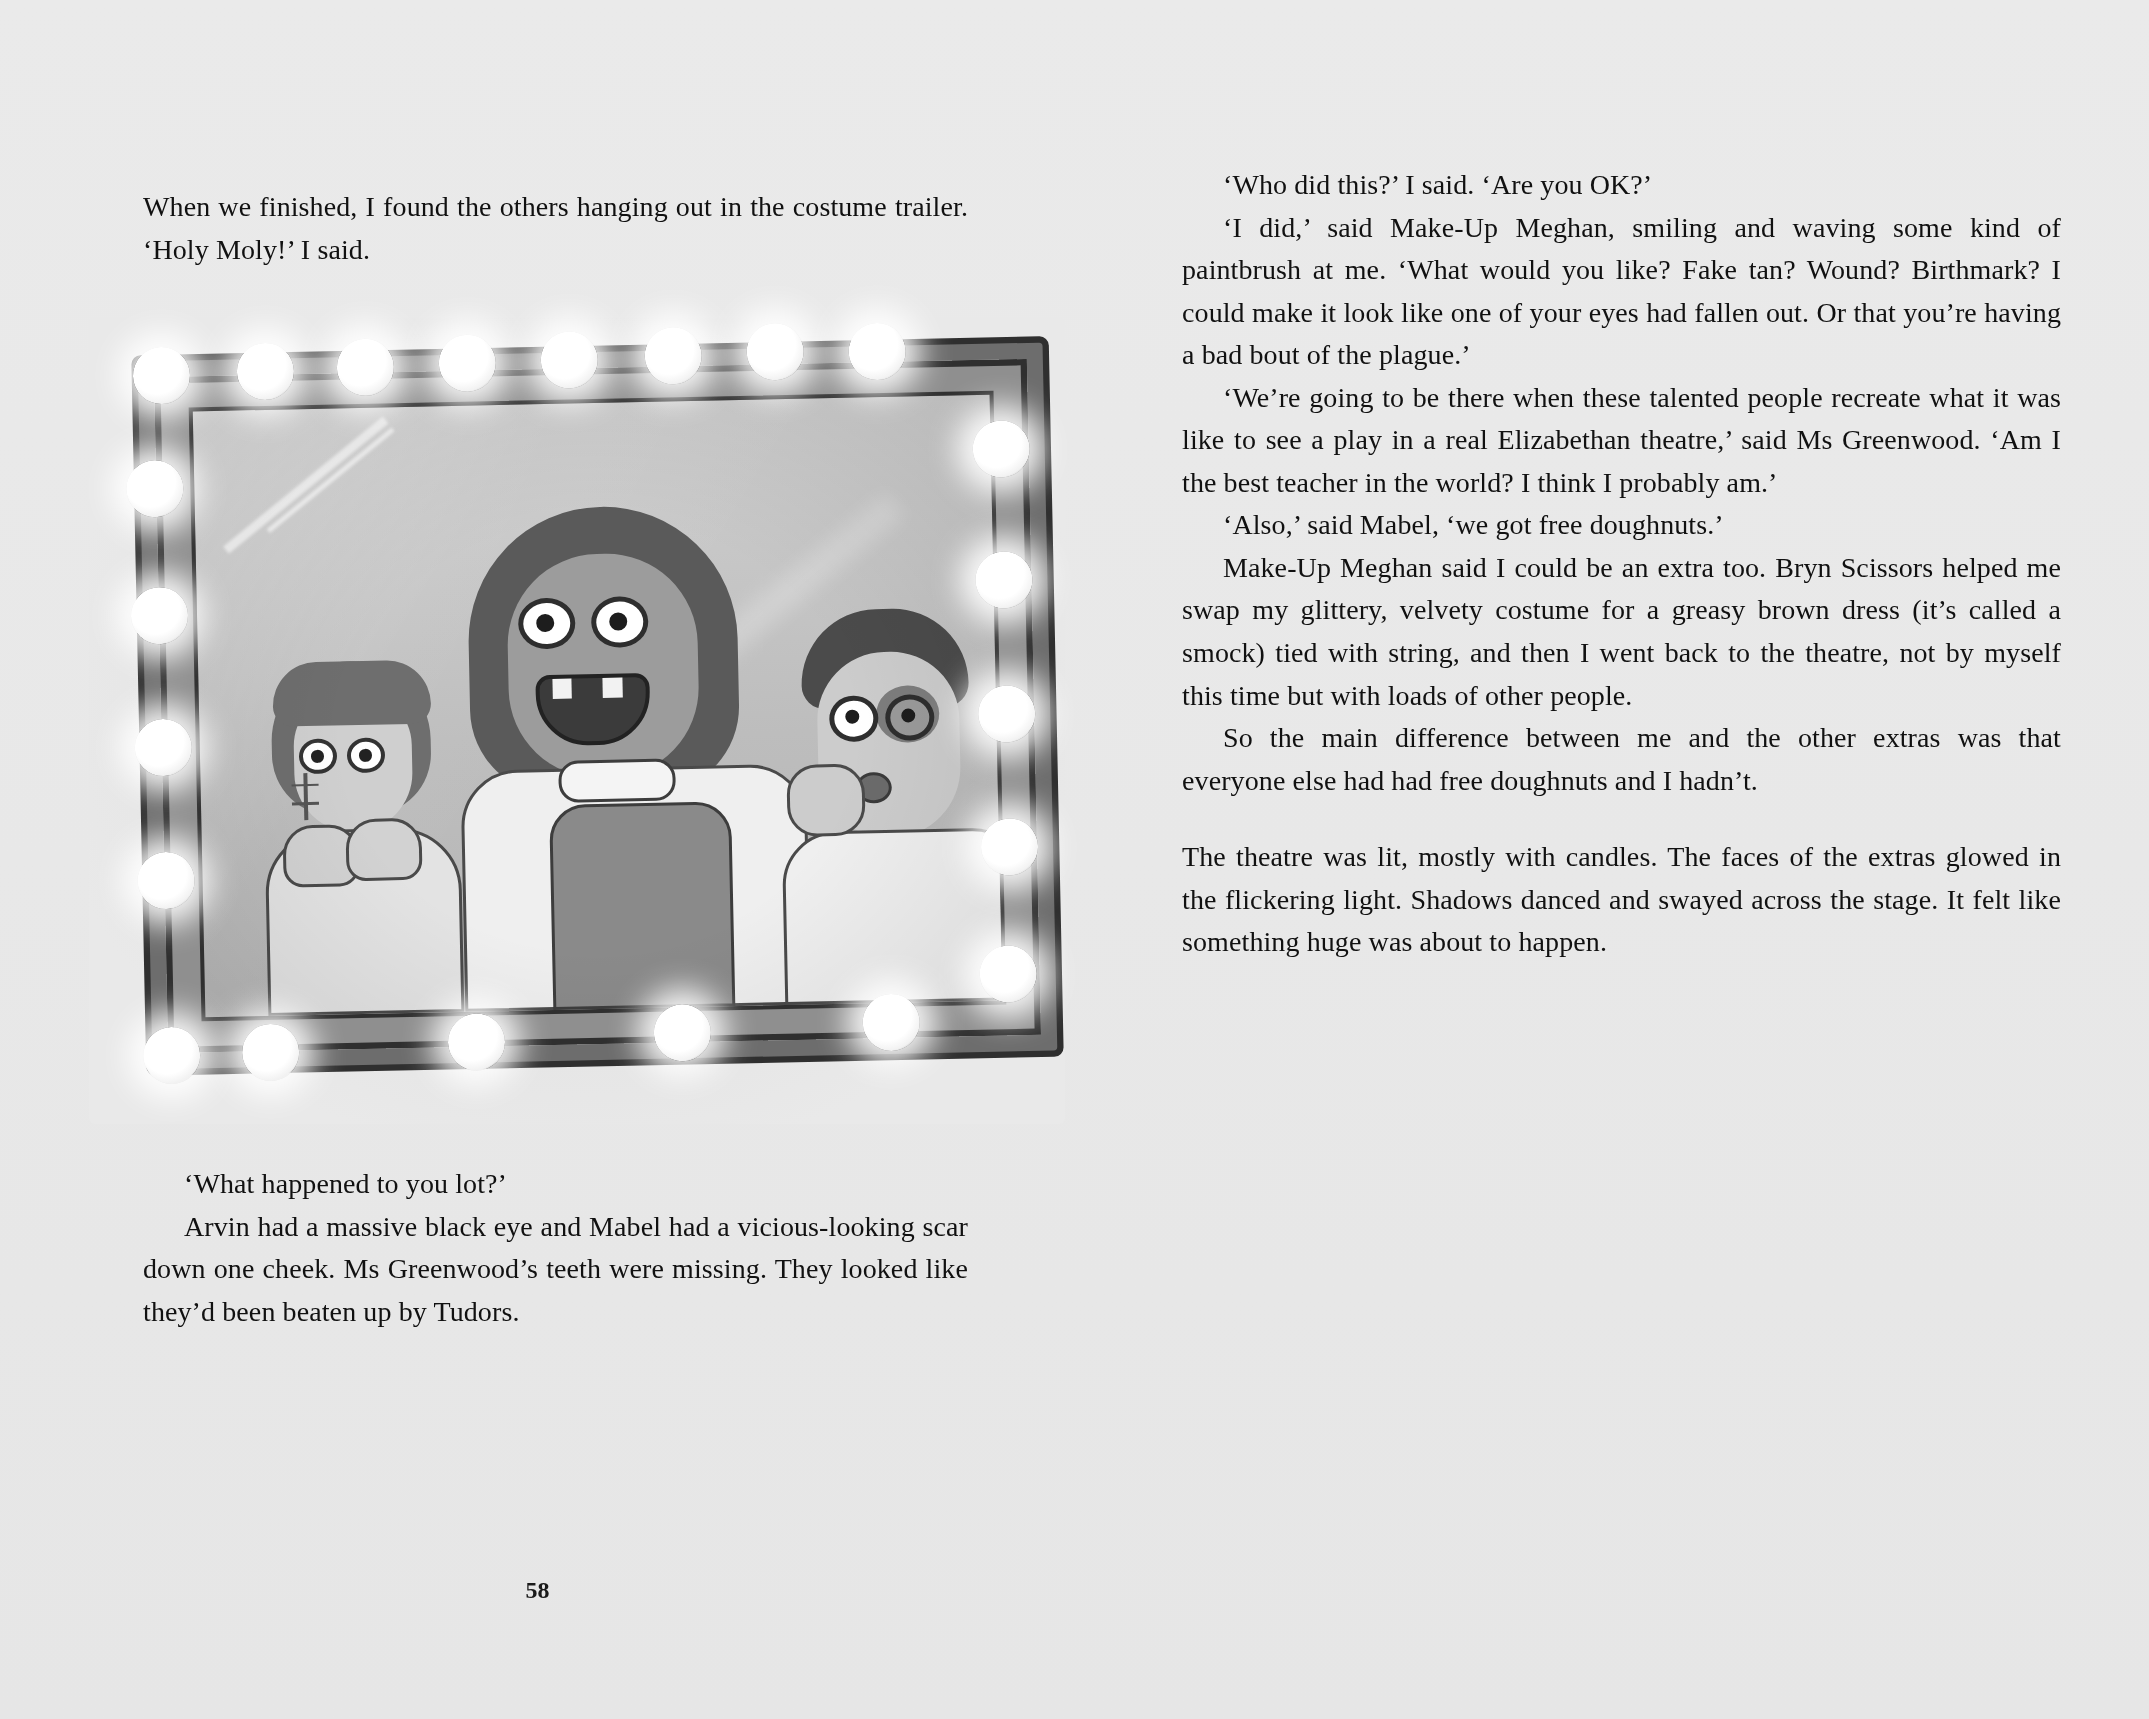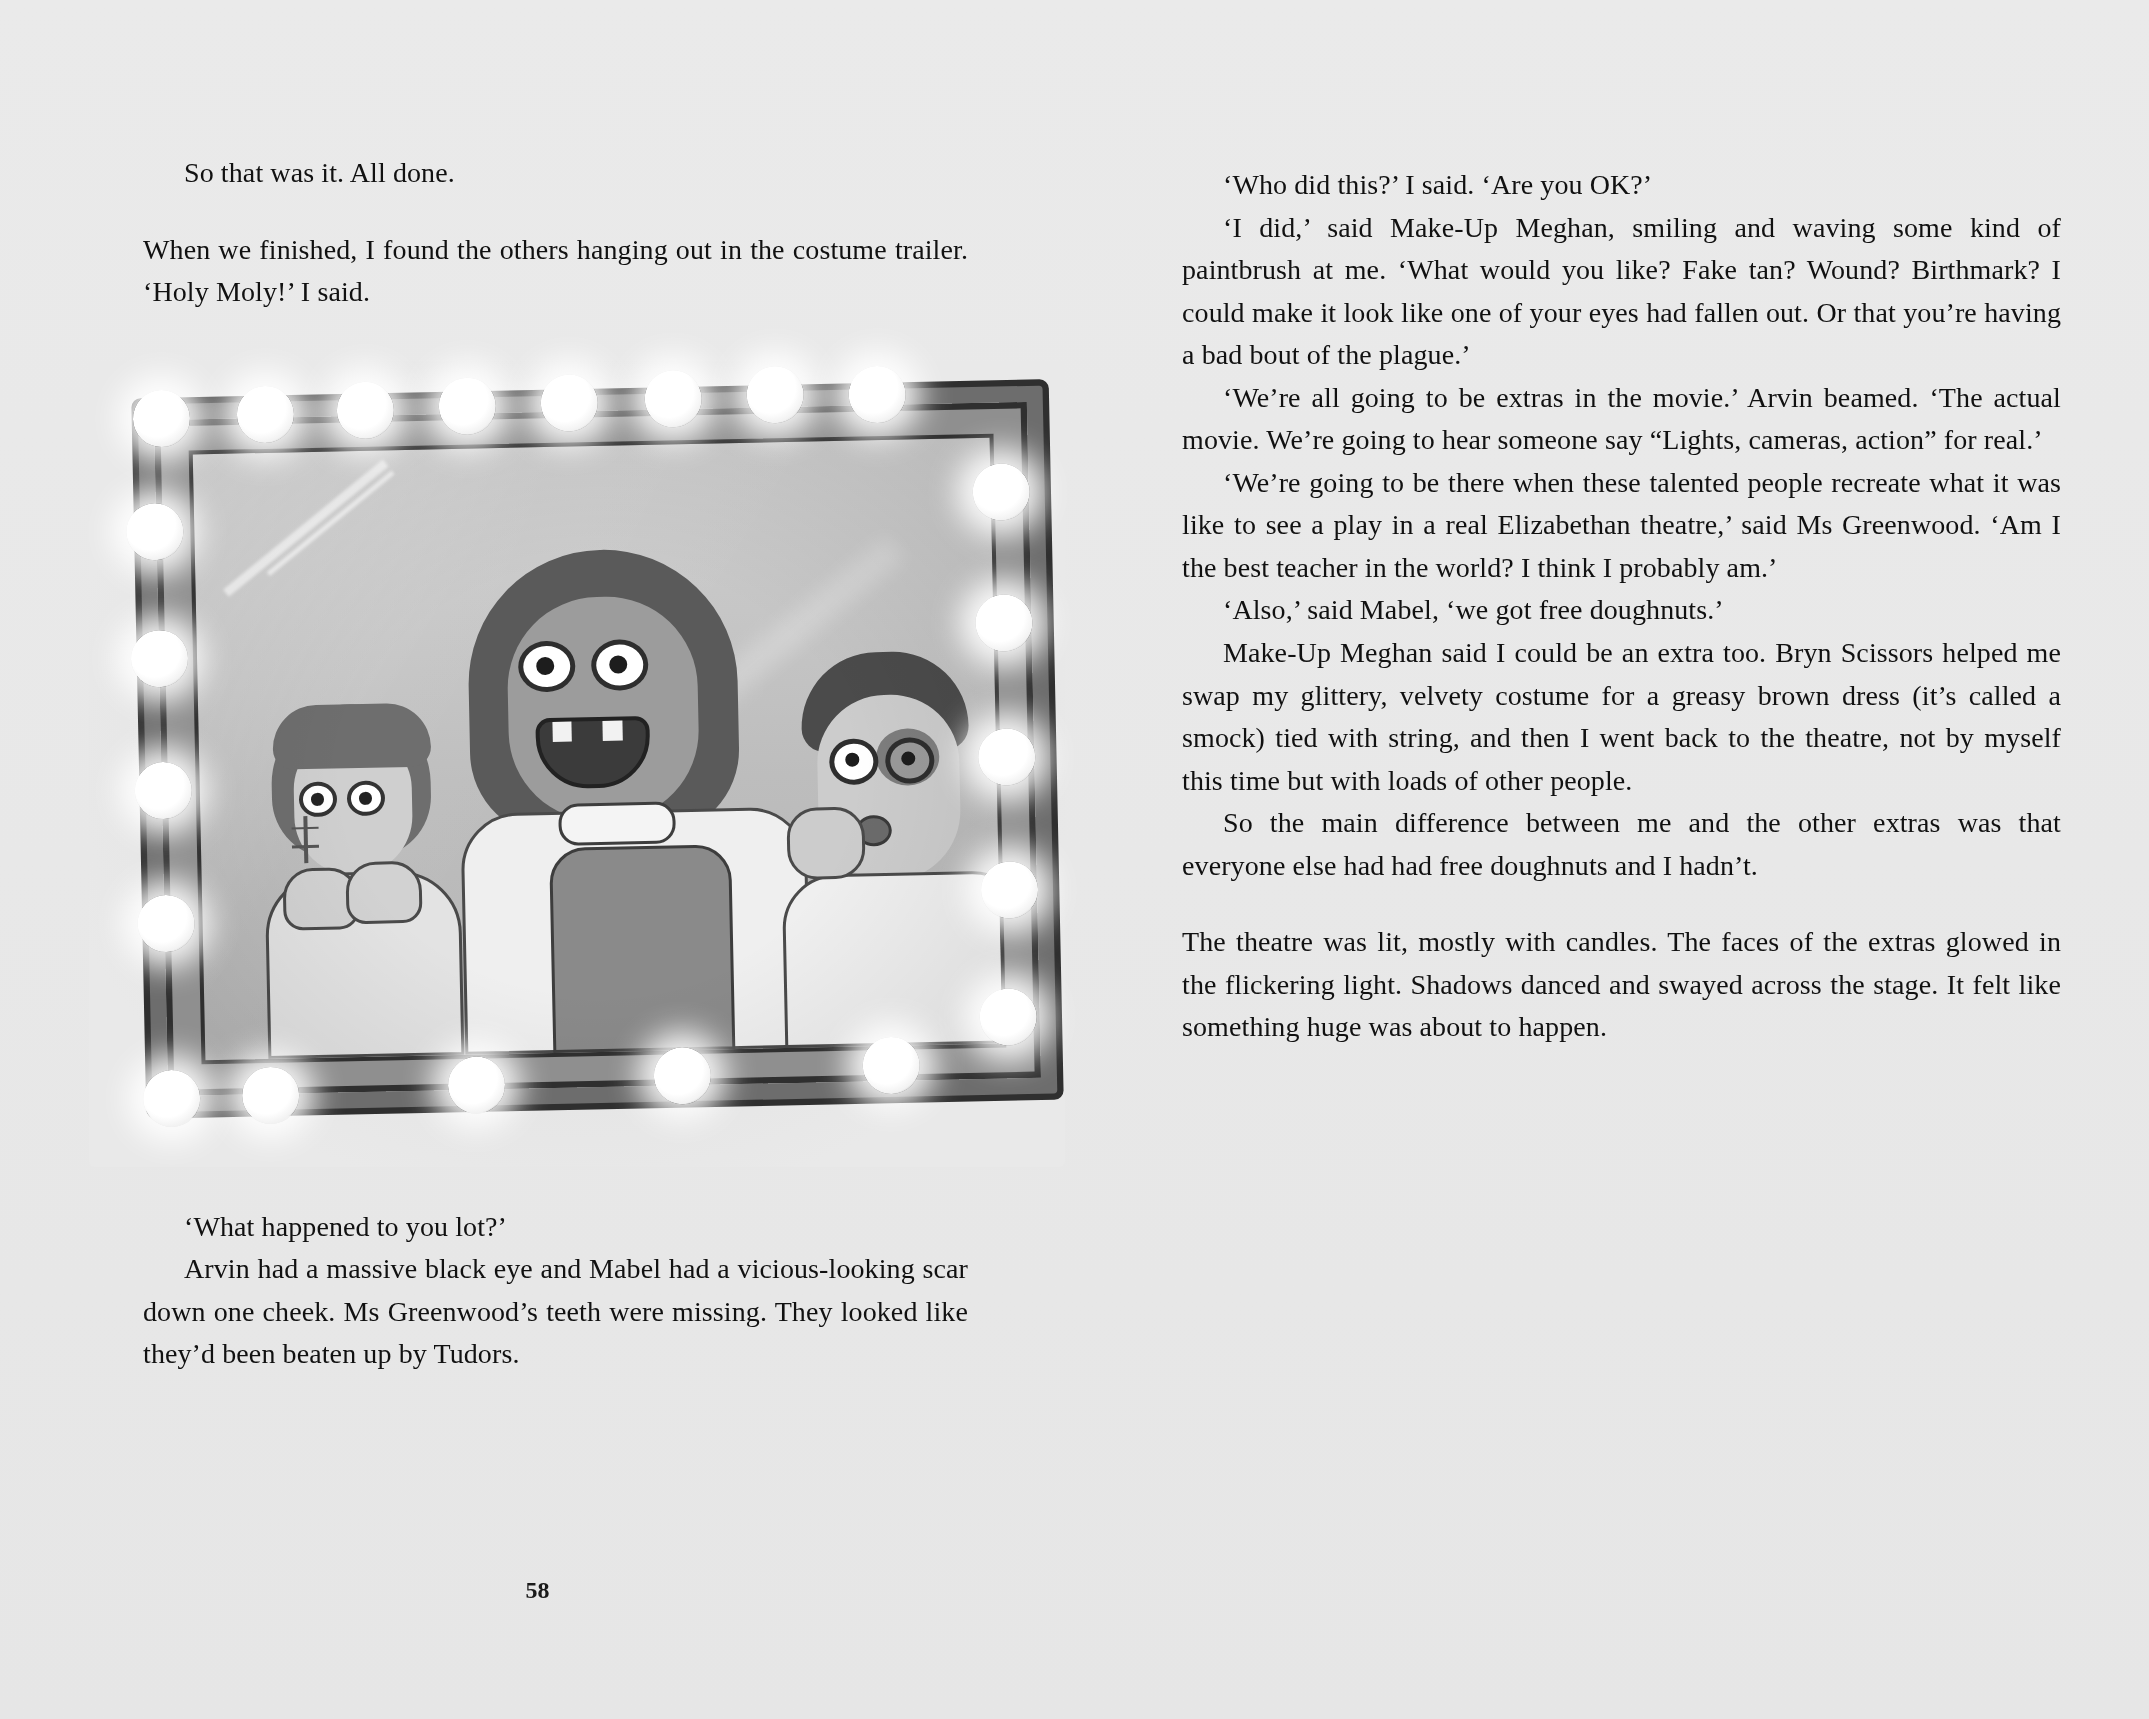--- a/index.html
+++ b/index.html
@@ -231,21 +231,20 @@
     background: radial-gradient(ellipse at 50% 55%, rgba(0,0,0,0) 45%, rgba(0,0,0,0.10) 100%);
   }
 </style>
 </head>
 <body>
 
 <div class="spread">
 
   <div class="page page-left">
 
-    <p class="indent">So that was it. All done.</p>
     <p class="gap-before">When we finished, I found the others hanging out in the costume trailer. ‘Holy Moly!’ I said.</p>
 
     <div class="illus-wrap">
       <div class="illus"></div>
 
       <div class="mirror">
         <div class="mirror-frame"></div>
 
         <div class="mirror-glass">
           <div class="streak s1"></div>
@@ -340,21 +339,20 @@
 
     <div class="folio">
       <span>58</span>
     </div>
   </div>
 
   <div class="page page-right">
 
     <p class="indent">‘Who did this?’ I said. ‘Are you OK?’</p>
     <p class="indent">‘I did,’ said Make-Up Meghan, smiling and waving some kind of paintbrush at me. ‘What would you like? Fake tan? Wound? Birthmark? I could make it look like one of your eyes had fallen out. Or that you’re having a bad bout of the plague.’</p>
-    <p class="indent">‘We’re all going to be extras in the movie.’ Arvin beamed. ‘The actual movie. We’re going to hear someone say “Lights, cameras, action” for real.’</p>
     <p class="indent">‘We’re going to be there when these talented people recreate what it was like to see a play in a real Elizabethan theatre,’ said Ms Greenwood. ‘Am I the best teacher in the world? I think I probably am.’</p>
     <p class="indent">‘Also,’ said Mabel, ‘we got free doughnuts.’</p>
     <p class="indent">Make-Up Meghan said I could be an extra too. Bryn Scissors helped me swap my glittery, velvety costume for a greasy brown dress (it’s called a smock) tied with string, and then I went back to the theatre, not by myself this time but with loads of other people.</p>
     <p class="indent">So the main difference between me and the other extras was that everyone else had had free doughnuts and I hadn’t.</p>
     <p class="gap-before">The theatre was lit, mostly with candles. The faces of the extras glowed in the flickering light. Shadows danced and swayed across the stage. It felt like something huge was about to happen.</p>
 
   </div>
 
 </div>
 

